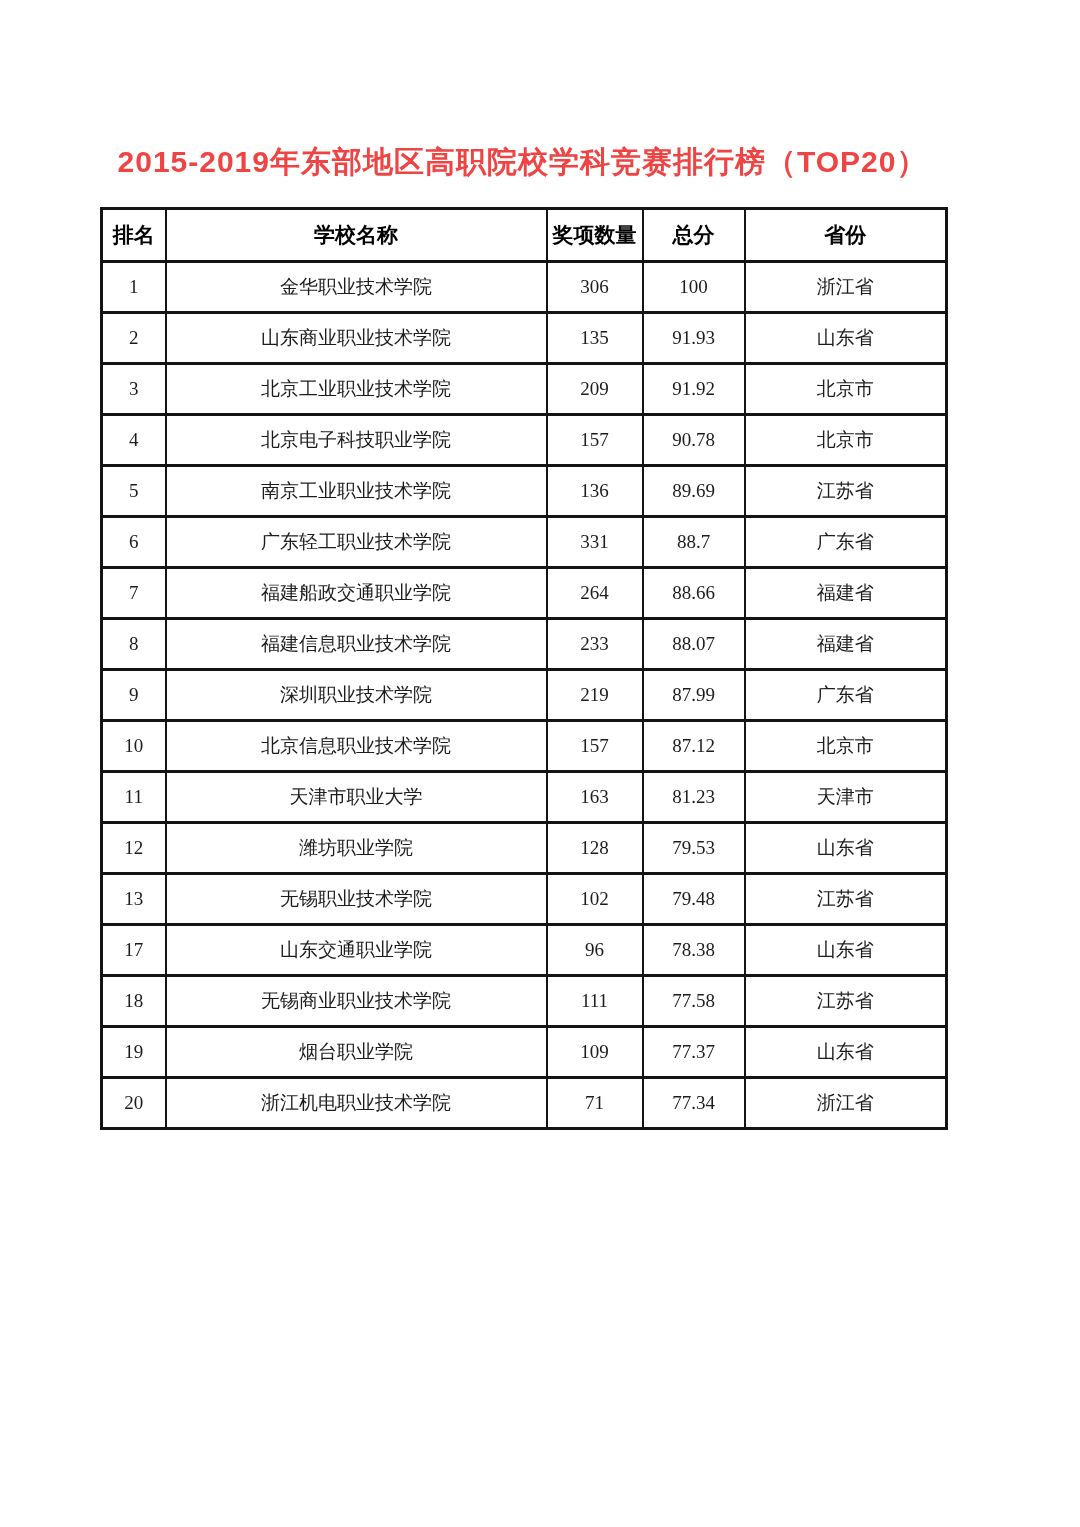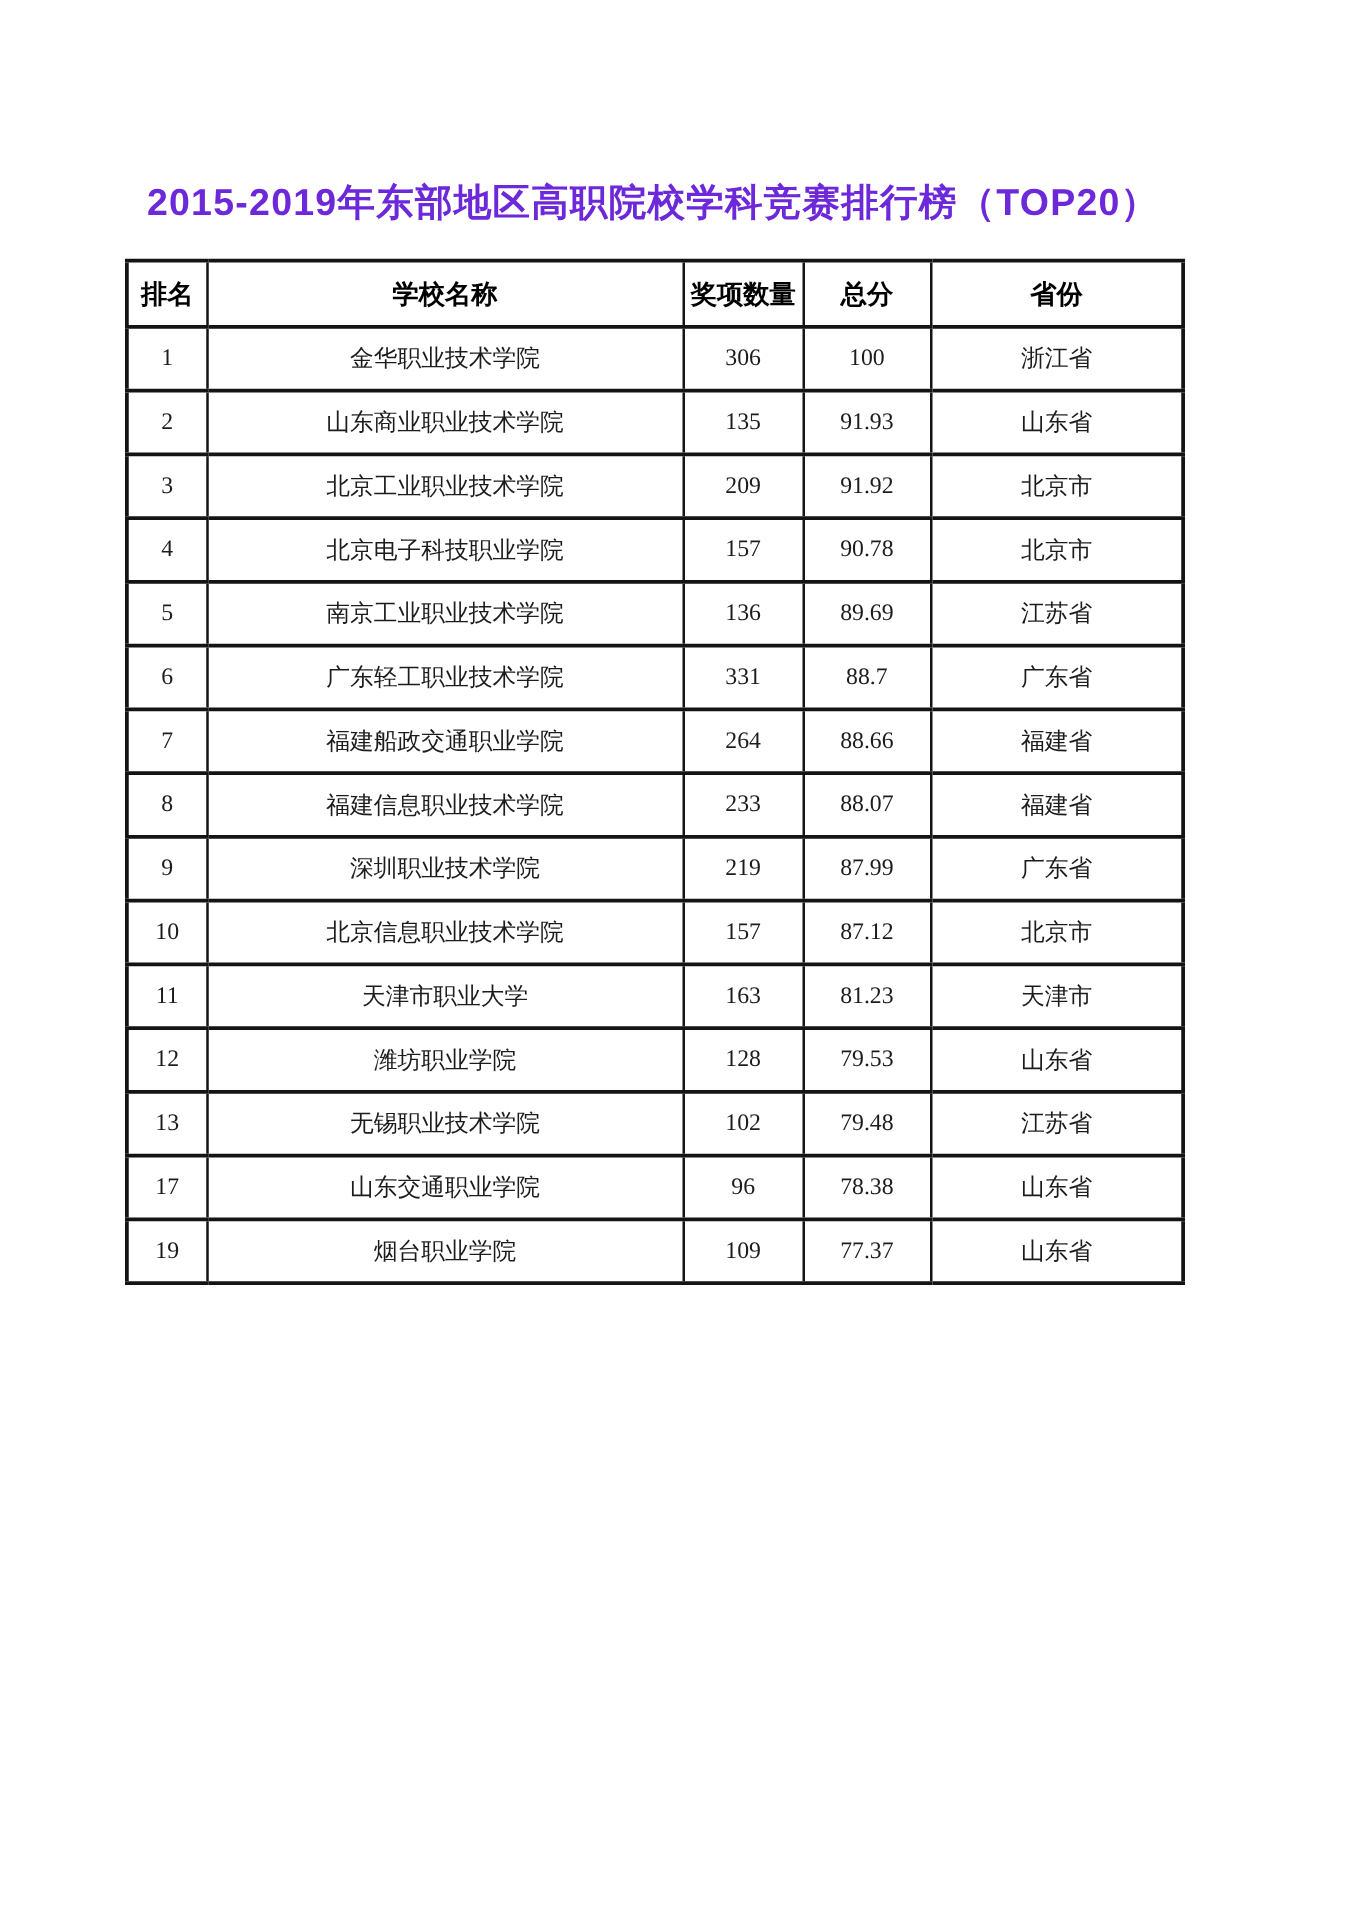--- a/index.html
+++ b/index.html
@@ -21,21 +21,21 @@
     left: 100px;
     top: 142px;
     width: 845px;
   }
   .title {
     font-family: "Liberation Sans", "DejaVu Sans", sans-serif;
     font-weight: 700;
     font-size: 30px;
     letter-spacing: 1px;
     text-align: center;
-    color: #6d28d9;
+    color: #ef4444;
     margin: 0 0 24px 0;
     white-space: nowrap;
   }
   table.ranking {
     border-collapse: collapse;
     table-layout: fixed;
     width: 845px;
     border: 3px solid #141414;
   }
   table.ranking th,
@@ -180,22 +180,36 @@
             <td>江苏省</td>
           </tr>
           <tr>
             <td>17</td>
             <td>山东交通职业学院</td>
             <td>96</td>
             <td>78.38</td>
             <td>山东省</td>
           </tr>
           <tr>
+            <td>18</td>
+            <td>无锡商业职业技术学院</td>
+            <td>111</td>
+            <td>77.58</td>
+            <td>江苏省</td>
+          </tr>
+          <tr>
             <td>19</td>
             <td>烟台职业学院</td>
             <td>109</td>
             <td>77.37</td>
             <td>山东省</td>
+          </tr>
+          <tr>
+            <td>20</td>
+            <td>浙江机电职业技术学院</td>
+            <td>71</td>
+            <td>77.34</td>
+            <td>浙江省</td>
           </tr>
         </tbody>
     </table>
   </div>
 </div>
 
 </body></html>

